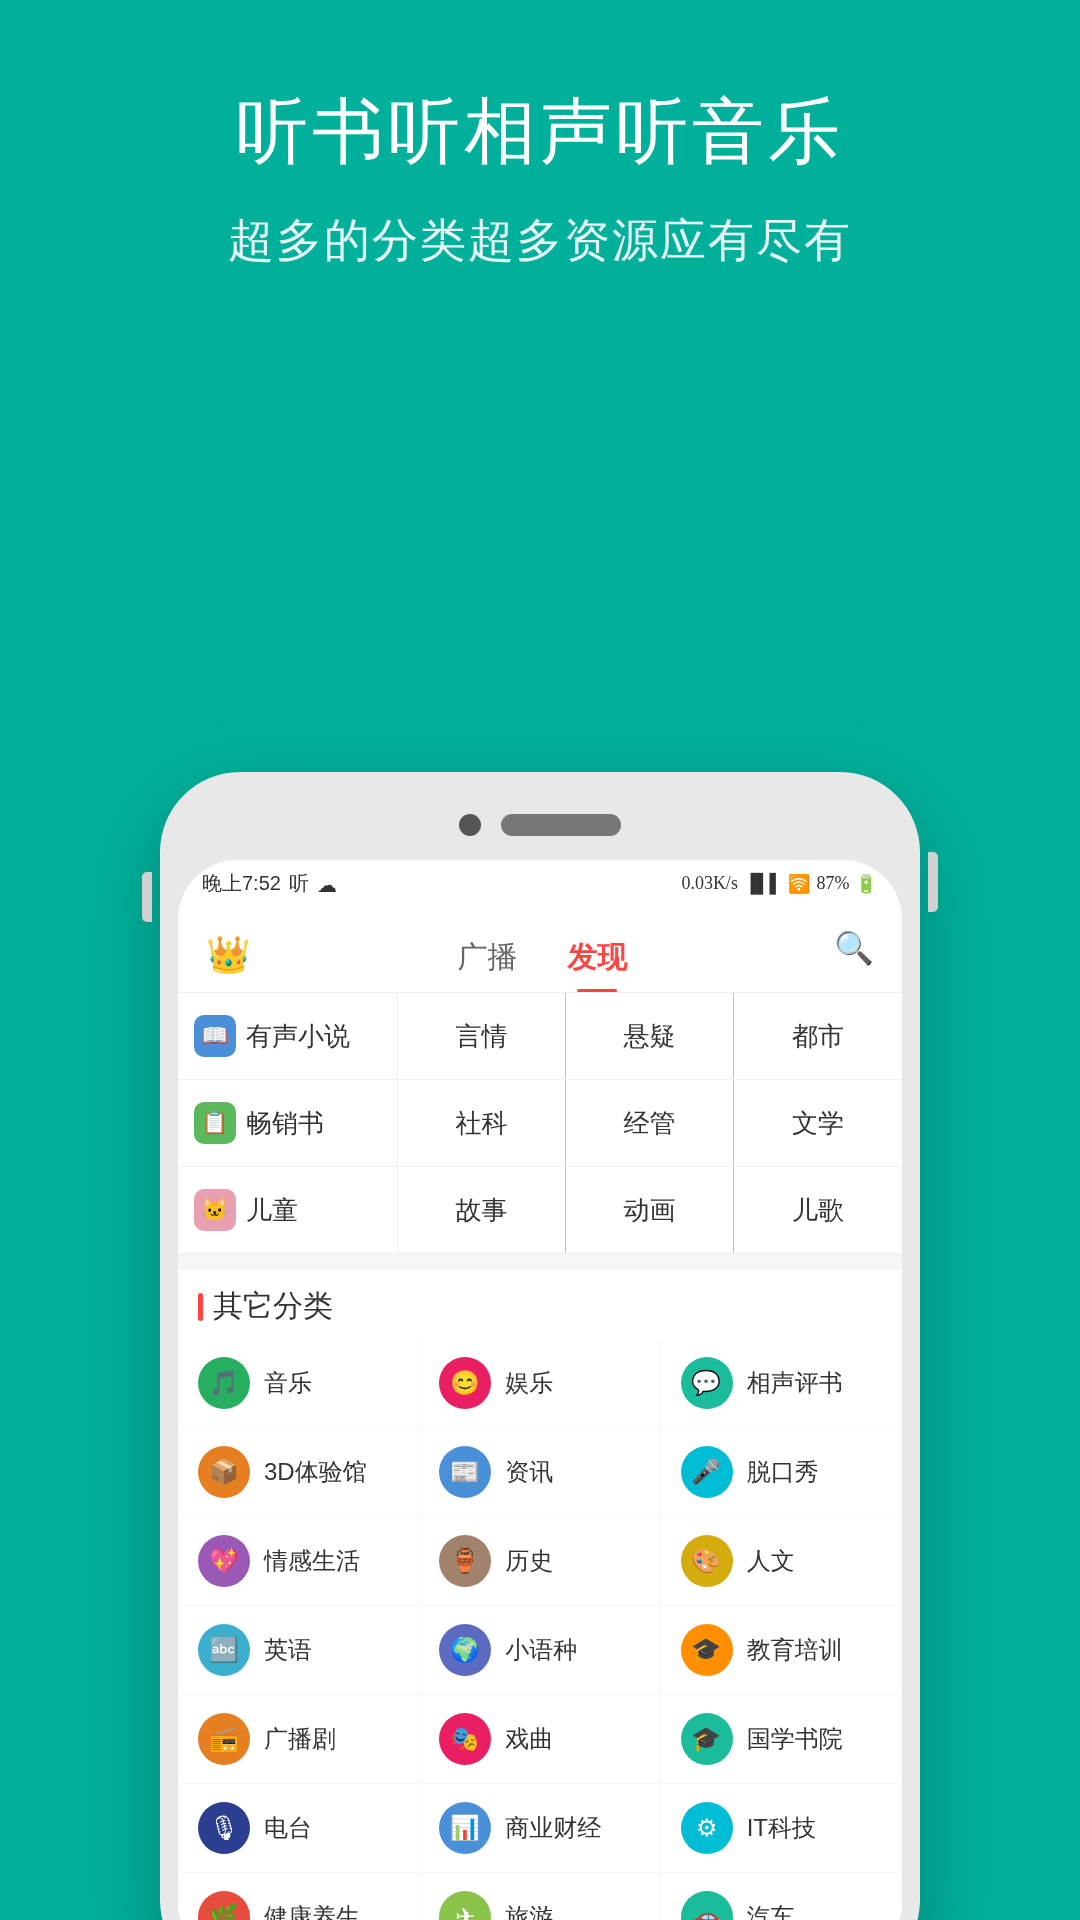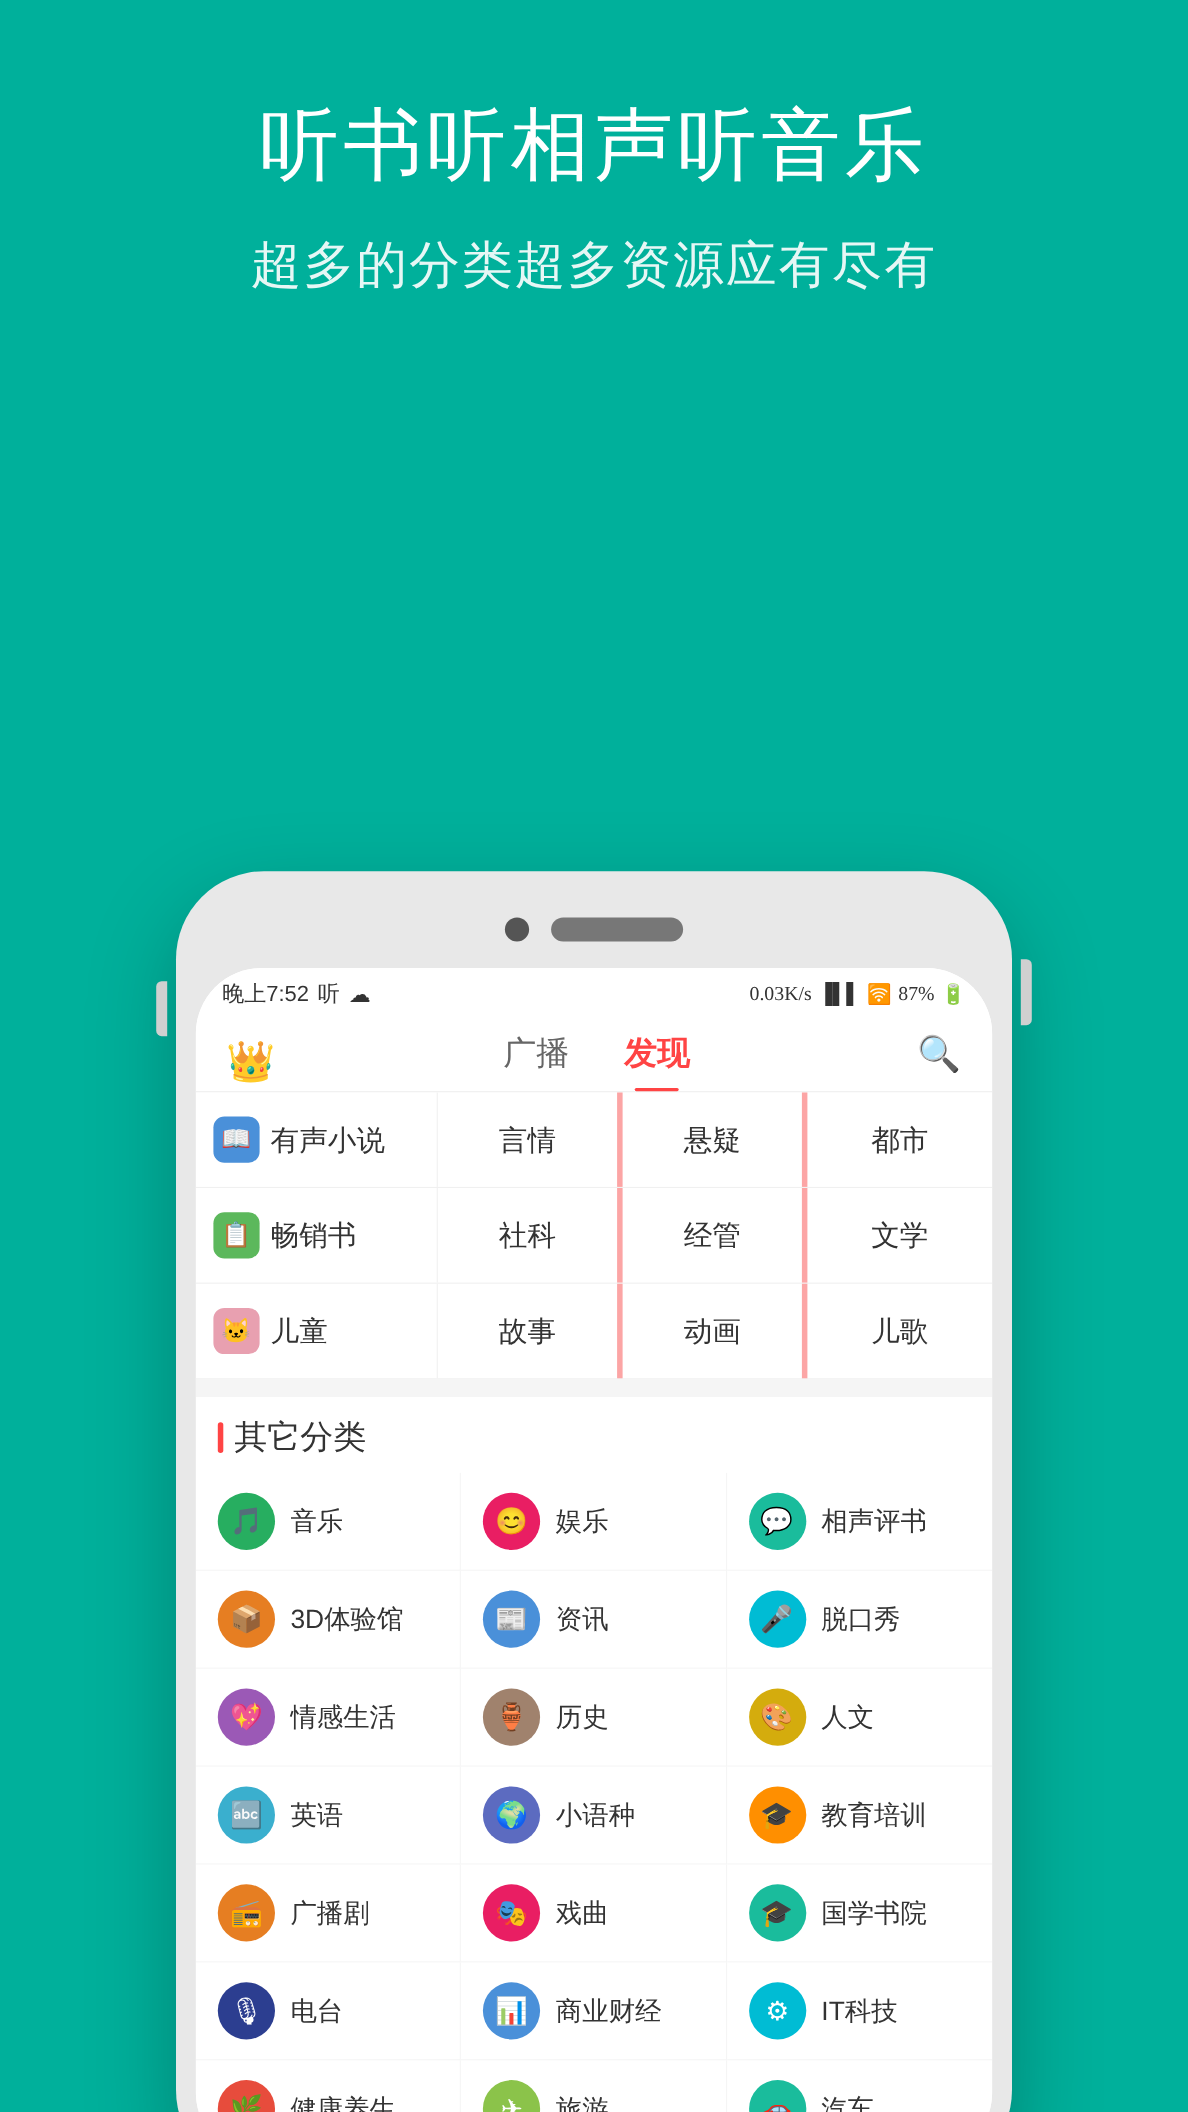--- a/index.html
+++ b/index.html
@@ -143,20 +143,21 @@
       display: flex;
       gap: 50px;
     }
 
     .nav-tab {
       font-size: 30px;
       color: #666;
       padding-bottom: 14px;
       cursor: pointer;
       position: relative;
+      margin-top: 20px;
     }
 
     .nav-tab.active {
       color: #FF4444;
       font-weight: 700;
     }
 
     .nav-tab.active::after {
       content: '';
       position: absolute;
@@ -221,21 +222,21 @@
     .cat-label {
       font-size: 26px;
       color: #333;
     }
 
     .sub-cat-item {
       display: flex;
       align-items: center;
       justify-content: center;
       padding: 22px 8px;
-      border-right: 5px solid #fca5a5;
+      border-right: 1px solid #fca5a5;
       font-size: 26px;
       color: #333;
       cursor: pointer;
     }
 
     .sub-cat-item:last-child {
       border-right: none;
     }
 
     

